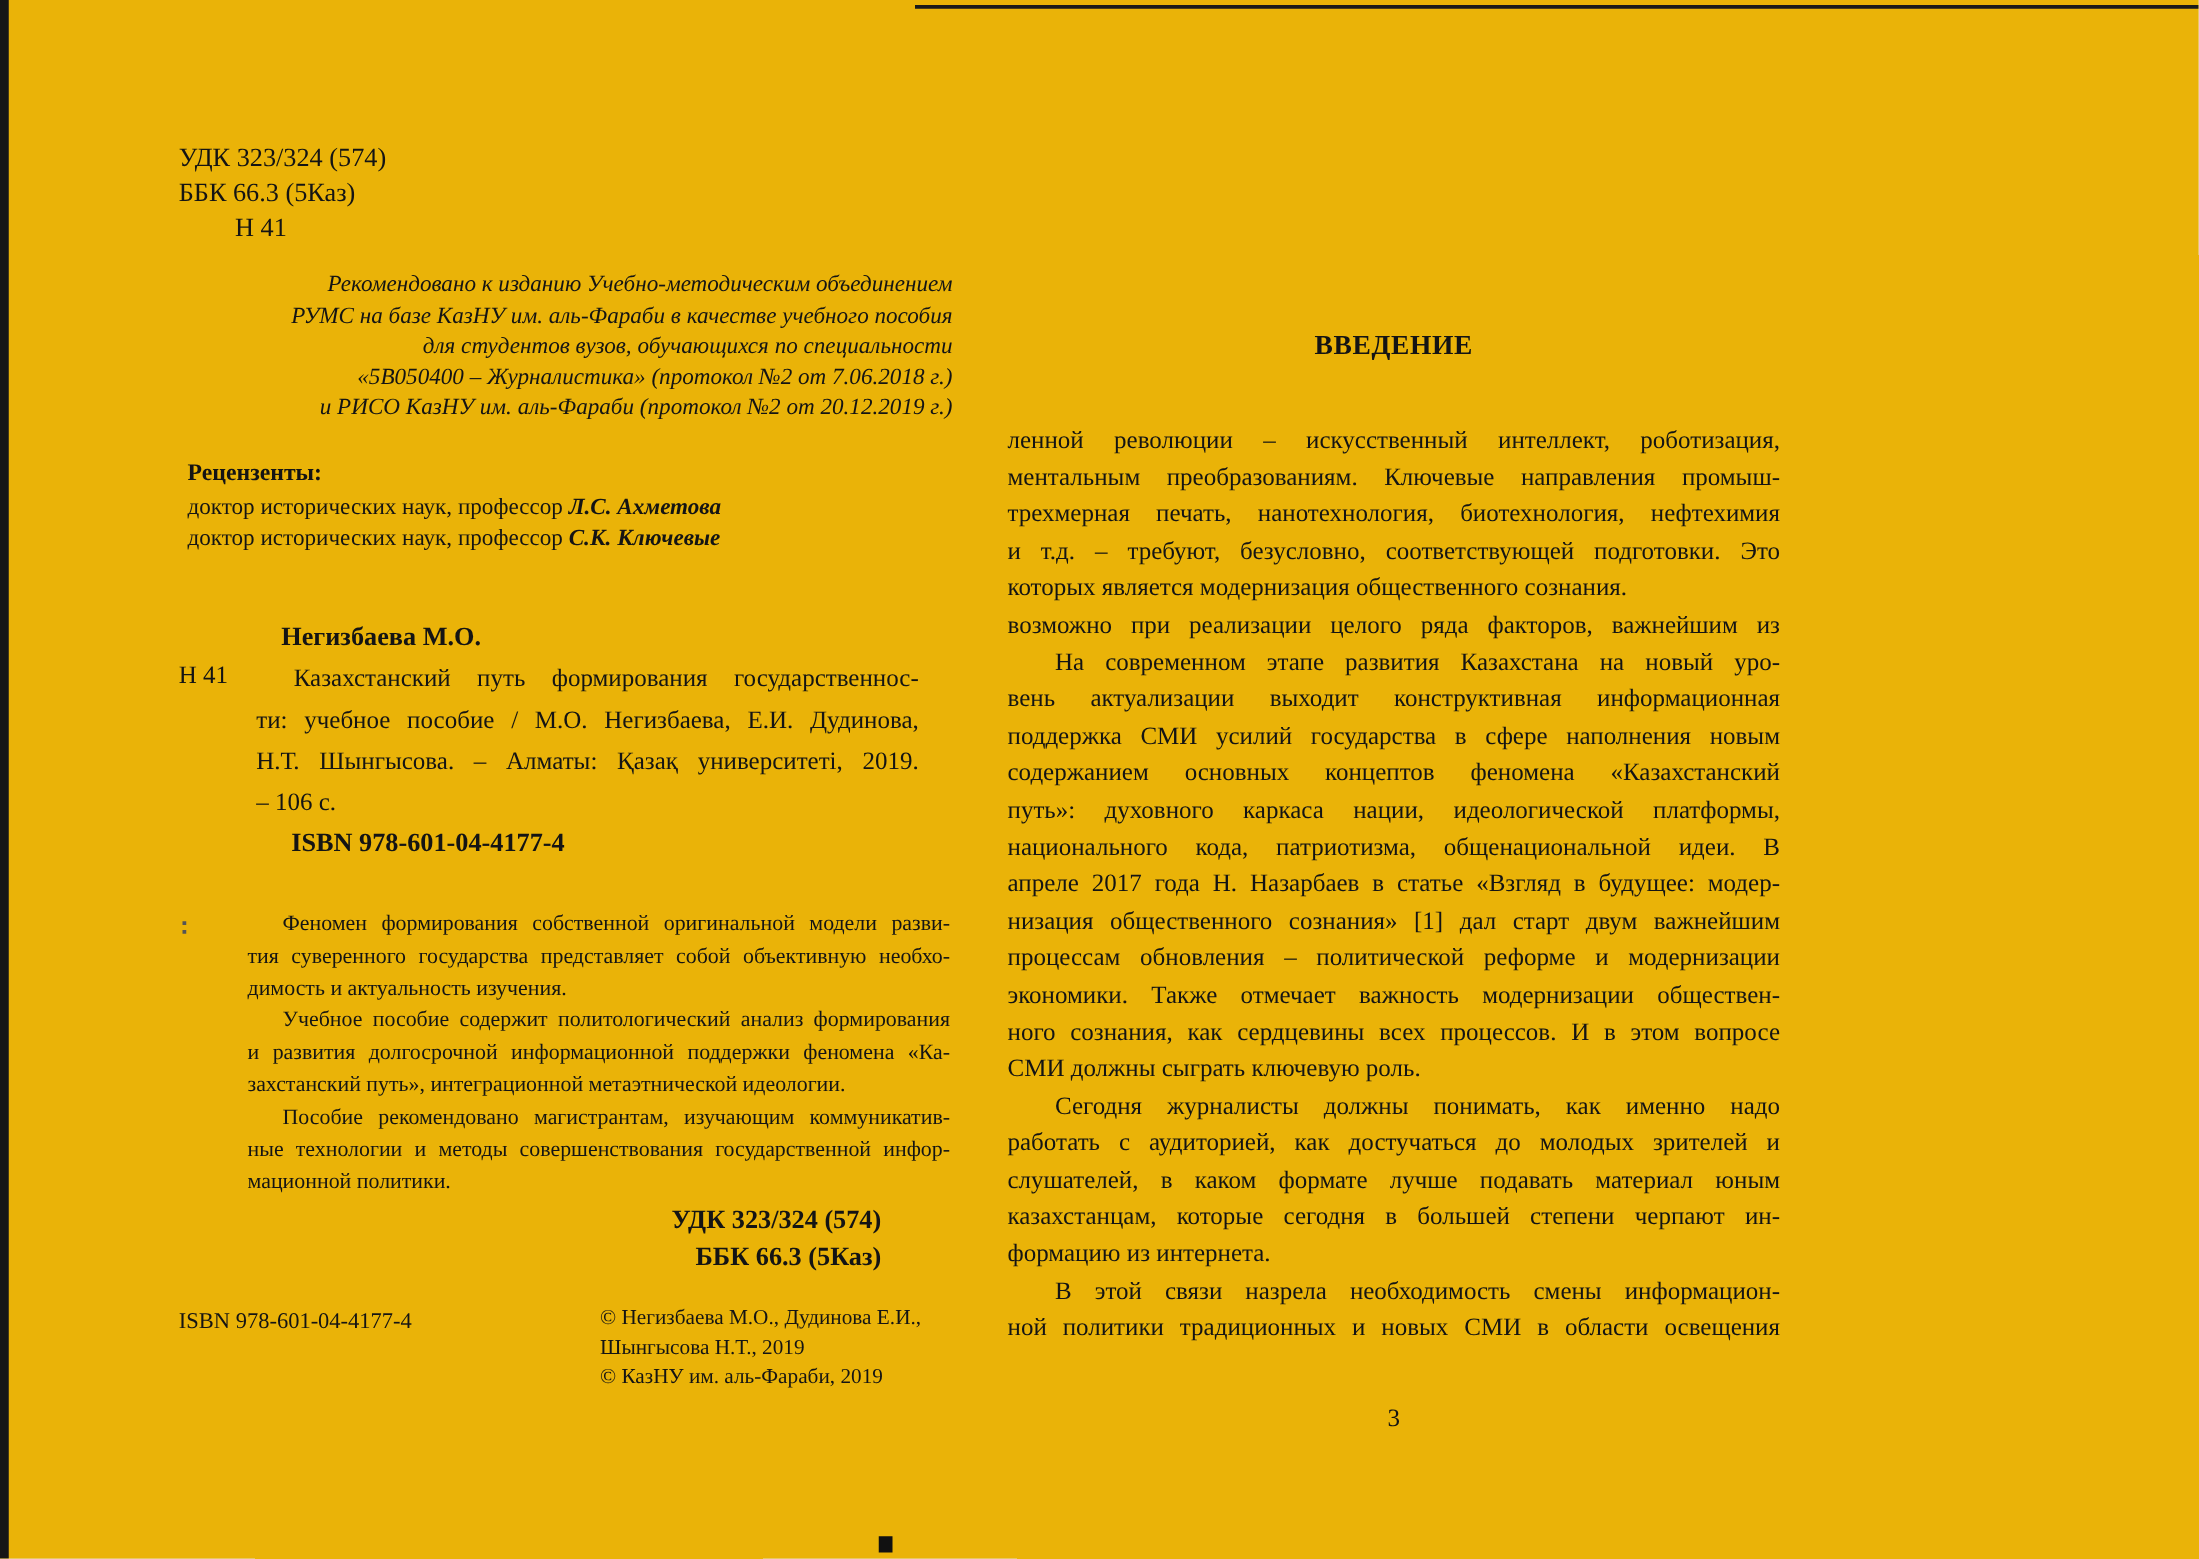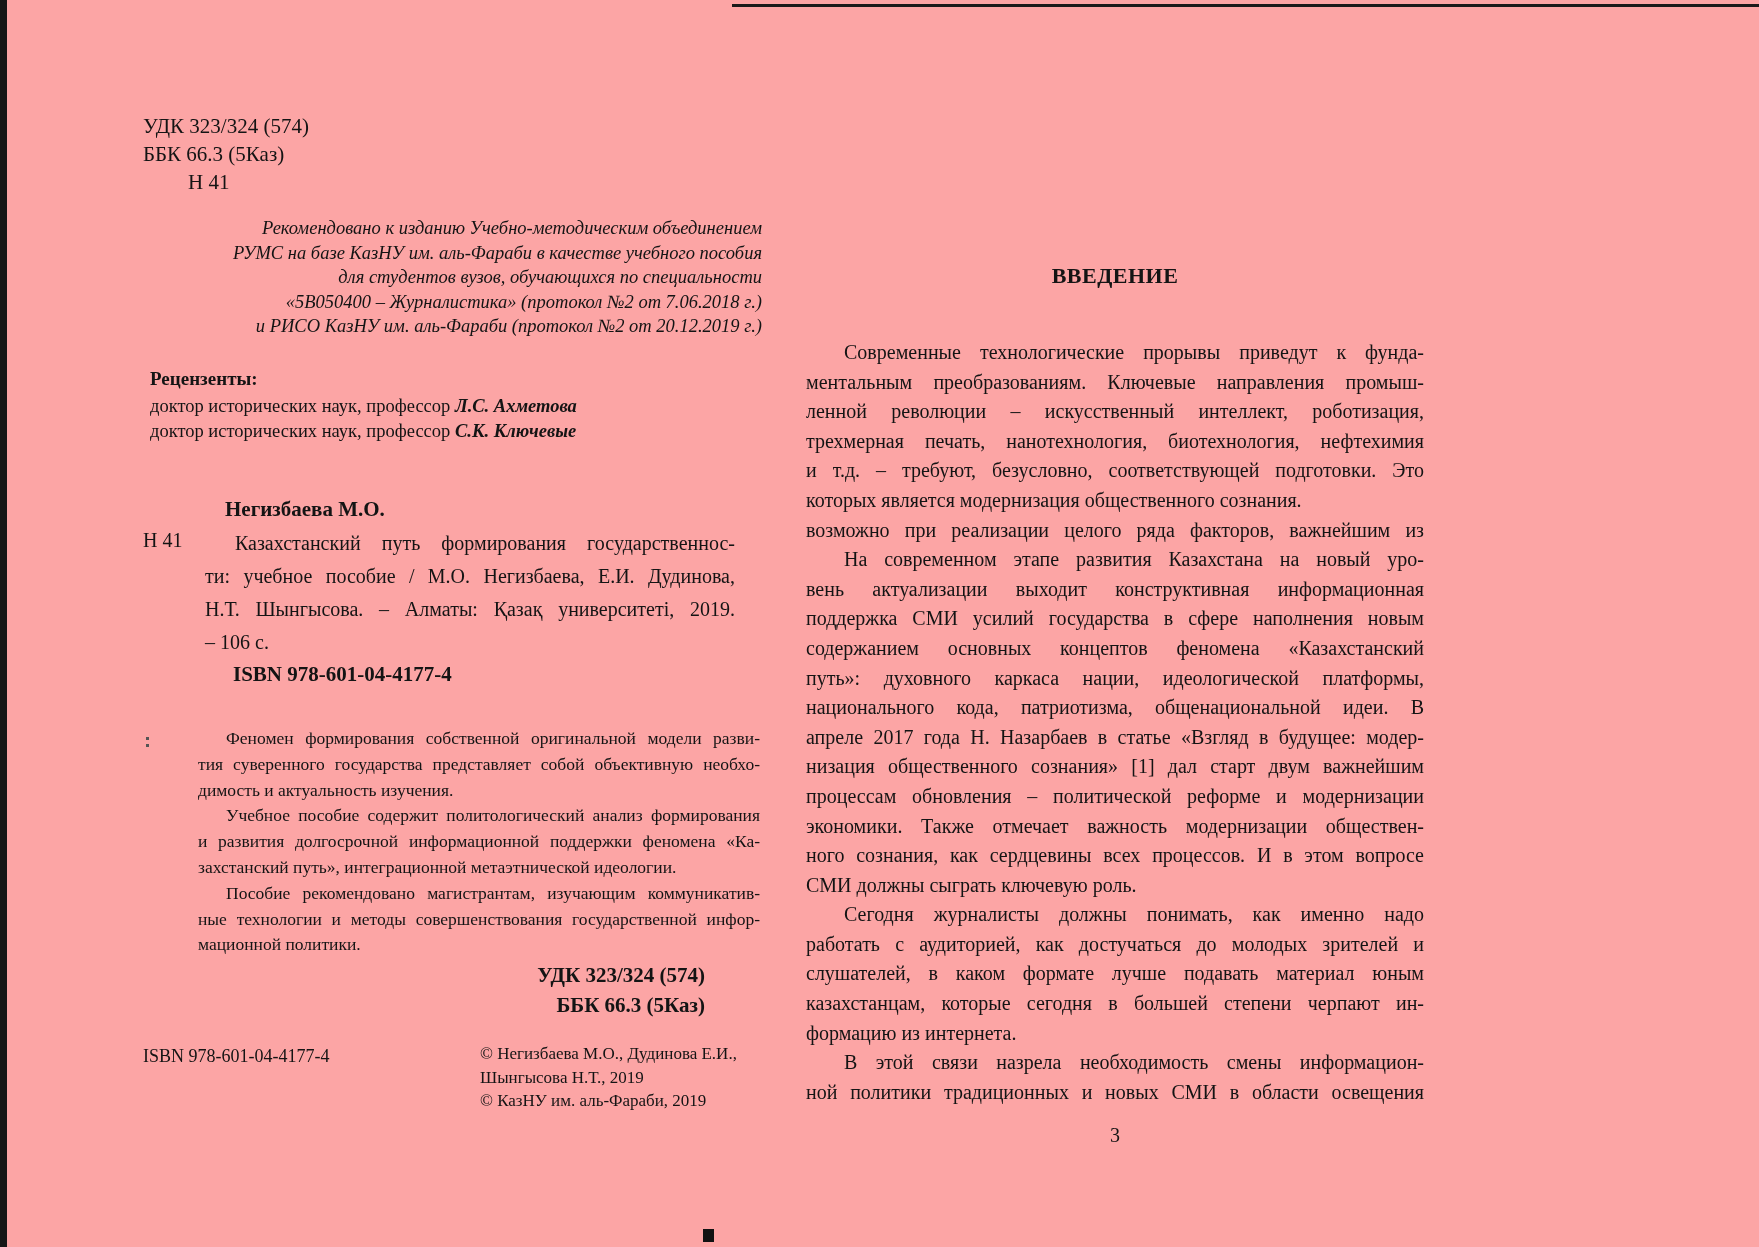--- a/index.html
+++ b/index.html
@@ -1,17 +1,17 @@
 <!DOCTYPE html>
 <html><head>
 <meta charset="utf-8">
 <style>
   html,body{margin:0;padding:0;background:#e9e9e7;}
   .page-root{
-    position:relative;width:1759px;height:1247px;background:#fca5a5;
+    position:relative;width:1759px;height:1247px;background:#eab308;
     font-family:"Liberation Serif", serif;color:#141414;overflow:hidden;
   }
   .abs{position:absolute;}
   
   .edge-bar-left{left:0;top:0;width:7px;height:1247px;background:#161616;}
   .top-right-line{left:732px;top:4px;width:1027px;height:3px;background:#1a1a1a;}
   .bottom-square{left:703px;top:1229px;width:11px;height:13px;background:#111;}
   .margin-speck{left:146px;top:737px;width:3px;height:3px;background:#555;box-shadow:0 7px 0 #555;}
   
   .udk-top{left:143px;top:112px;font-size:21px;line-height:28px;}
@@ -112,23 +112,22 @@
   <div class="abs copyright-block">
       <div class="copyright-line first">© Негизбаева М.О., Дудинова Е.И.,</div>
       <div class="copyright-line">Шынгысова Н.Т., 2019</div>
       <div class="copyright-line last">© КазНУ им. аль-Фараби, 2019</div>
     </div>
 
   <div class="abs intro-title">ВВЕДЕНИЕ</div>
 
   <div class="abs intro-body just">
       <div class="para">
-        <div class="line first">Современные технологические прорывы приведут к фунда-</div>
+        <div class="line">ленной революции – искусственный интеллект, роботизация,</div>
         <div class="line">ментальным преобразованиям. Ключевые направления промыш-</div>
-        <div class="line">ленной революции – искусственный интеллект, роботизация,</div>
         <div class="line">трехмерная печать, нанотехнология, биотехнология, нефтехимия</div>
         <div class="line">и т.д. – требуют, безусловно, соответствующей подготовки. Это</div>
         <div class="line last">которых является модернизация общественного сознания.</div>
         <div class="line">возможно при реализации целого ряда факторов, важнейшим из</div>
       </div>
       <div class="para">
         <div class="line first">На современном этапе развития Казахстана на новый уро-</div>
         <div class="line">вень актуализации выходит конструктивная информационная</div>
         <div class="line">поддержка СМИ усилий государства в сфере наполнения новым</div>
         <div class="line">содержанием основных концептов феномена «Казахстанский</div>

